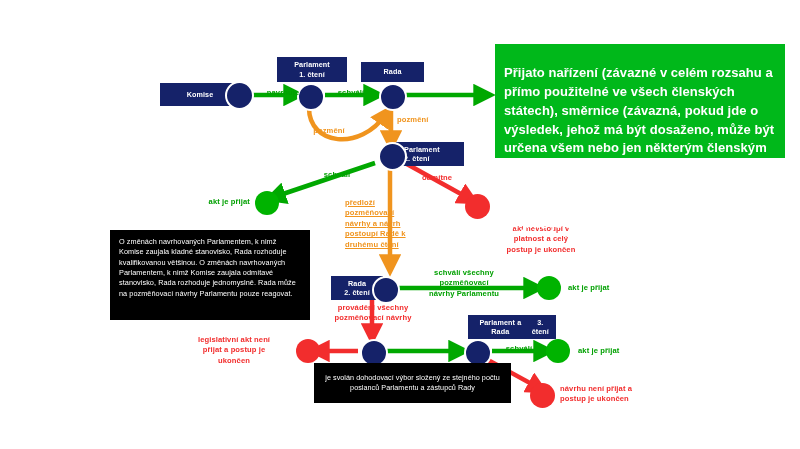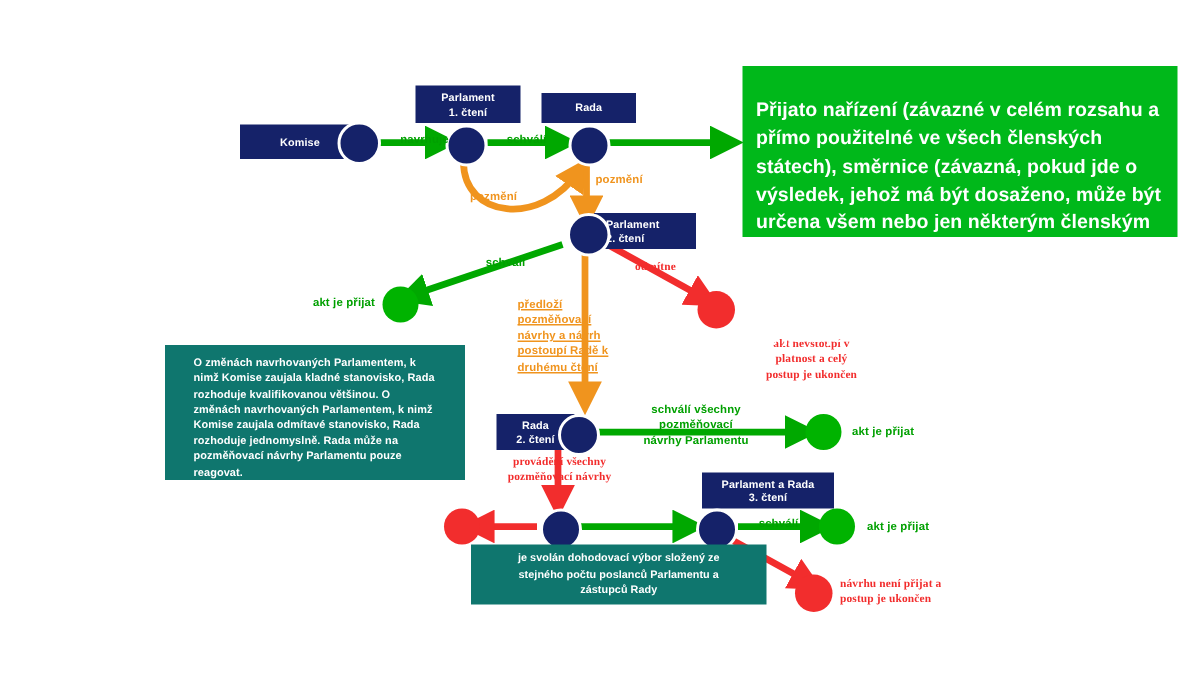--- a/index.html
+++ b/index.html
@@ -19,36 +19,36 @@
 
   
   .boxlabel{
     position:absolute;background:#152269;color:#ffffff;
     font-size:7.2px;font-weight:bold;line-height:1.28;
     text-align:center;display:flex;align-items:center;justify-content:center;
     padding:3px 4px;box-sizing:border-box;letter-spacing:.1px;
   }
   
   .navybox{
-    position:absolute;background:#0f766e;color:#ffffff;
-    font-size:7.3px;font-weight:bold;line-height:1.42;
-    text-align:left;padding:7px 19px;box-sizing:border-box;letter-spacing:.05px;
+    position:absolute;background:#000000;color:#ffffff;
+    font-size:7.3px;font-weight:normal;line-height:1.42;
+    text-align:left;padding:7px 9px;box-sizing:border-box;letter-spacing:.05px;
   }
   .navybox.center{text-align:center;}
   
   .greenbox{
     position:absolute;background:#00b81a;color:#ffffff;
     font-size:13px;font-weight:bold;line-height:1.45;
     text-align:left;padding:20px 9px;box-sizing:border-box;letter-spacing:.05px;
   }
 
   
   .elabel{position:absolute;font-size:7.6px;font-weight:bold;line-height:1.3;letter-spacing:.1px;}
   .elabel.green{color:#00a000;}
-  .elabel.red{color:#f22d2d;font-family:Liberation Serif, serif;}
+  .elabel.red{color:#f22d2d;}
   .elabel.orange{color:#f0941e;}
   .ta-c{text-align:center;}
   .ta-l{text-align:left;}
   .ta-r{text-align:right;}
 </style>
 </head>
 <body>
 
 <div id="diagram">
 
@@ -110,21 +110,21 @@
   <div class="boxlabel" style="left:396px;top:142px;width:68px;height:24px;flex-direction:column;align-items:flex-start;padding-left:8px;">
     <span>Parlament</span>
     <span>2. čtení</span>
   </div>
 
   <div class="boxlabel" style="left:331px;top:276px;width:52px;height:24px;flex-direction:column;">
     <span>Rada</span>
     <span>2. čtení</span>
   </div>
 
-  <div class="boxlabel" style="left:468px;top:315px;width:88px;height:24px;flex-direction:column;">
+  <div class="boxlabel" style="left:468px;top:315px;width:88px;height:24px;flex-direction:row;">
     <span>Parlament a Rada</span>
     <span>3. čtení</span>
   </div>
 
   <div class="node navy" style="left:225px;top:81px;width:25px;height:25px;"></div>
   <div class="node navy" style="left:297px;top:83px;width:24px;height:24px;"></div>
   <div class="node navy" style="left:379px;top:83px;width:24px;height:24px;"></div>
   <div class="node navy" style="left:378px;top:142px;width:25px;height:25px;"></div>
   <div class="node navy" style="left:372px;top:276px;width:24px;height:24px;"></div>
   <div class="node navy" style="left:360px;top:339px;width:24px;height:24px;"></div>
@@ -193,20 +193,25 @@
   <div class="elabel red ta-c" style="left:492px;top:192px;width:98px;line-height:1.38;margin-top:32px;">
     <div>akt nevstoupí v</div>
     <div>platnost a celý</div>
     <div>postup je ukončen</div>
   </div>
 
   <div class="elabel green ta-l" style="left:568px;top:283px;width:70px;">
     <span>akt je přijat</span>
   </div>
 
+  <div class="elabel red ta-c" style="left:178px;top:335px;width:112px;line-height:1.38;">
+    <div>legislativní akt není</div>
+    <div>přijat a postup je</div>
+    <div>ukončen</div>
+  </div>
 
   <div class="elabel green ta-l" style="left:578px;top:346px;width:70px;">
     <span>akt je přijat</span>
   </div>
 
   <div class="elabel red ta-l" style="left:560px;top:384px;width:108px;line-height:1.38;">
     <div>návrhu není přijat a</div>
     <div>postup je ukončen</div>
   </div>
 

